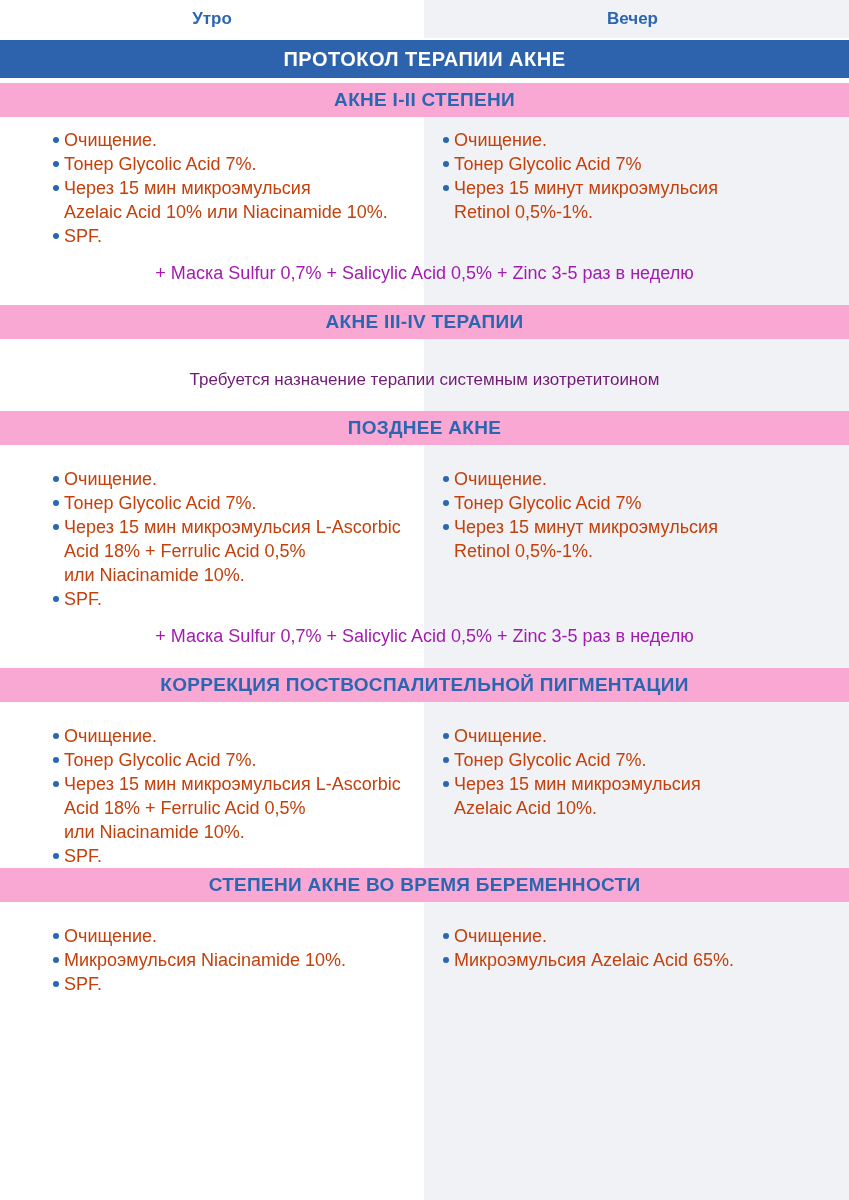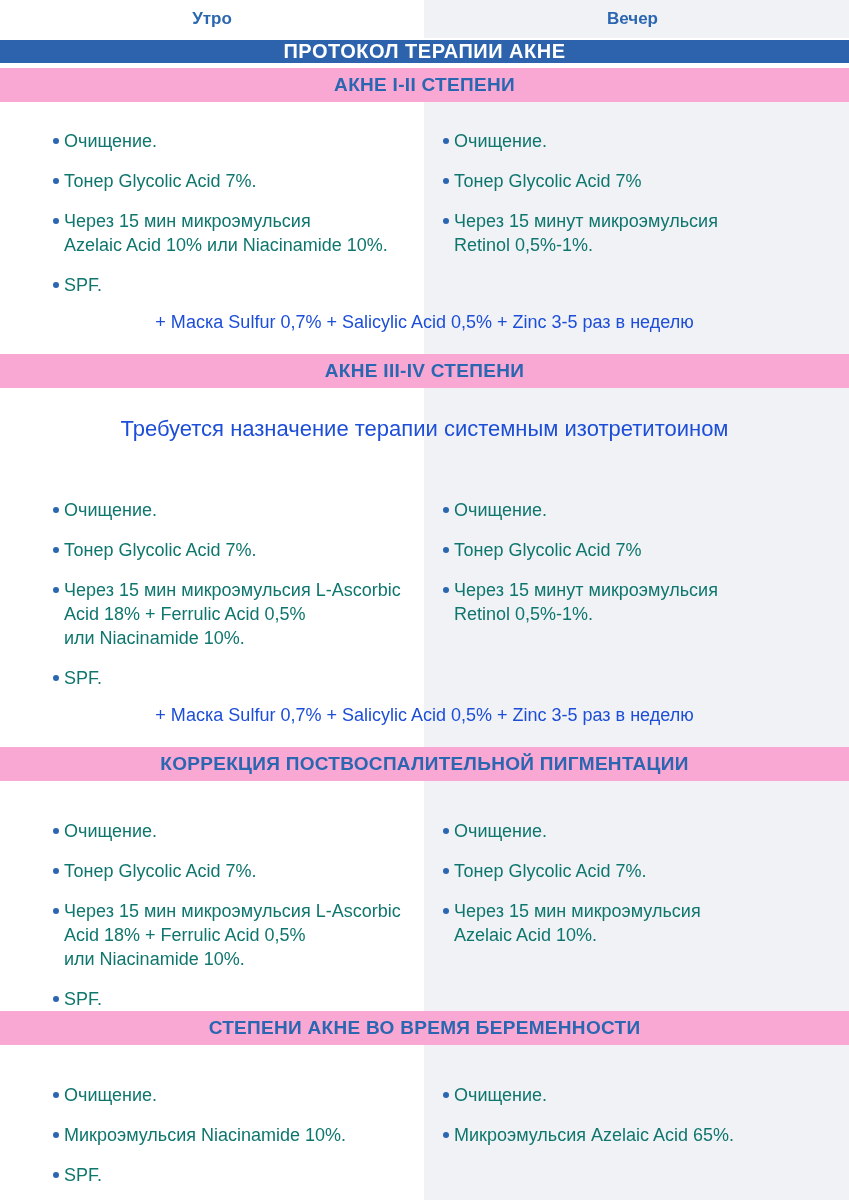--- a/index.html
+++ b/index.html
@@ -9,42 +9,42 @@
   .right-bg { position:absolute; left:424px; top:0; width:425px; height:1200px; background:#f0f2f6; z-index:0; }
   .content { position:relative; z-index:1; }
 
   .tabs-row { display:flex; height:38px; }
   .tab { width:424px; display:flex; align-items:center; justify-content:center;
          color:#2b66b0; font-size:17px; font-weight:bold; }
   .tab.evening { width:417px;border-radius:8px; }
   .gap2 { height:2px; background:#ffffff; }
   .gap5 { height:5px; background:#ffffff; }
 
-  .title-bar { height:23px; background:#2d63ad; display:flex; align-items:center; justify-content:center; }
+  .title-bar { height:38px; background:#2d63ad; display:flex; align-items:center; justify-content:center; }
   .title-bar span { color:#ffffff; font-size:20px; font-weight:bold; letter-spacing:0.5px; }
 
   .band { height:34px; background:#f9a8d4; display:flex; align-items:center; justify-content:center; }
   .band span { color:#2b66b0; font-size:19px; font-weight:bold; letter-spacing:0.3px; }
 
   .sec-body { padding:22px 0 20px; }
   .sec-body.first { padding-top:11px; }
   .sec-body.tight { padding-bottom:0; }
   .cols { display:flex; }
   .col-left { width:424px; }
   .col-right { width:425px; }
   ul.list { list-style:none; }
   .col-left ul.list { padding-left:53px; padding-right:10px; }
   .col-right ul.list { padding-left:19px; padding-right:14px; }
-  ul.list li { position:relative; padding-left:11px; font-size:18px; line-height:24px; color:#0f766e;margin-top:16px; }
+  ul.list li { position:relative; padding-left:11px; font-size:18px; line-height:24px; color:#c2410c; }
   ul.list li::before { content:""; position:absolute; left:0; top:9px; width:6px; height:6px;
                        border-radius:50%; background:#2b66b0; }
   ul.list li span { white-space:pre-line; }
 
-  .note { margin-top:13px; text-align:center; font-size:18px; line-height:24px; color:#1d4ed8; }
-  .full-text { padding:29px 0 19px; text-align:center; font-size:22px; line-height:24px; color:#1d4ed8; }
+  .note { margin-top:13px; text-align:center; font-size:18px; line-height:24px; color:#a21caf; }
+  .full-text { padding:29px 0 19px; text-align:center; font-size:17px; line-height:24px; color:#701a75; }
 </style>
 </head>
 <body>
 
 <div class="page">
   <div class="right-bg"></div>
   <div class="content">
 
     <div class="tabs-row">
       <div class="tab morning">
@@ -83,24 +83,27 @@
             <li><span>Тонер Glycolic Acid 7%</span></li>
             <li><span>Через 15 минут микроэмульсия
 Retinol 0,5%-1%.</span></li>
           </ul>
         </div>
       </div>
       <div class="note">+ Маска Sulfur 0,7% + Salicylic Acid 0,5% + Zinc 3-5 раз в неделю</div>
     </div>
 
     <div class="band">
-      <span>АКНЕ III-IV СТЕПЕНИ</span>
+      <span>АКНЕ III-IV ТЕРАПИИ</span>
     </div>
     <div class="full-text">Требуется назначение терапии системным изотретитоином</div>
 
+    <div class="band">
+      <span>ПОЗДНЕЕ АКНЕ</span>
+    </div>
     <div class="sec-body">
       <div class="cols">
         <div class="col-left">
           <ul class="list">
             <li><span>Очищение.</span></li>
             <li><span>Тонер Glycolic Acid 7%.</span></li>
             <li><span>Через 15 мин микроэмульсия L-Ascorbic
 Acid 18% + Ferrulic Acid 0,5%
 или Niacinamide 10%.</span></li>
             <li><span>SPF.</span></li>

